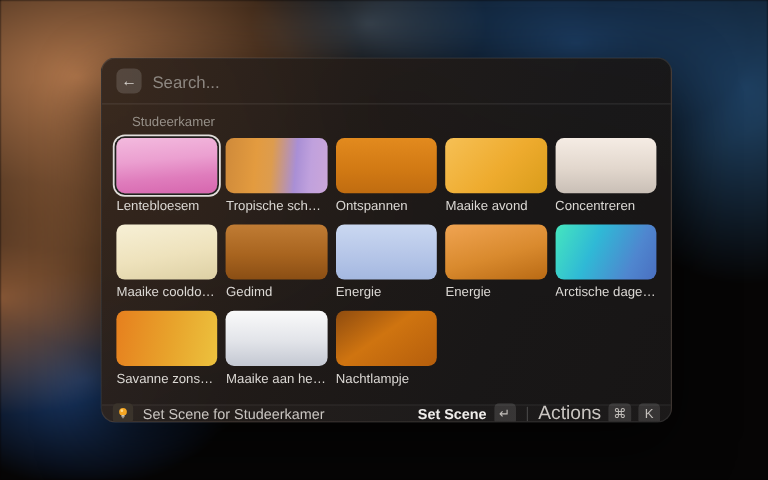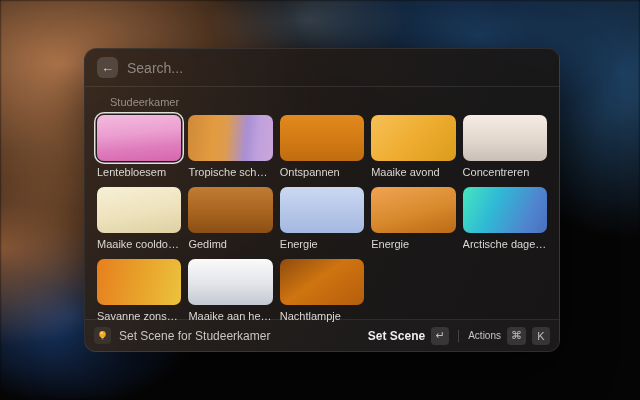--- a/index.html
+++ b/index.html
@@ -46,33 +46,33 @@
   .section-title { font-size:11px; color:#969089; margin:2px 0 7px 13px; }
 
   .grid { display:grid; grid-template-columns:repeat(5,1fr); column-gap:7px; row-gap:9px; }
   .cell { min-width:0; cursor:pointer; }
   .tile { height:46px; border-radius:7px; }
   .tile.selected { box-shadow:0 0 0 1.5px rgba(12,10,9,0.9), 0 0 0 3px rgba(236,234,231,0.95); }
   .tile-label { margin-top:5px; font-size:11px; color:#dbd8d4; white-space:nowrap;
     overflow:hidden; text-overflow:ellipsis; }
 
   
-  .footer { position:absolute; left:0; right:0; bottom:0; height:32px;
+  .footer { position:absolute; left:0; right:0; bottom:0; height:14px;
     display:flex; align-items:center; padding:0 9px;
     border-top:1px solid rgba(255,255,255,0.08); background:rgba(255,255,255,0.02); }
   .app-icon { width:17px; height:17px; border-radius:4px; background:#3a332b;
     display:flex; align-items:center; justify-content:center; flex:0 0 auto; }
   .footer-status { margin-left:8px; font-size:12px; color:#c9c5c1; }
   .footer-right { margin-left:auto; display:flex; align-items:center; gap:6px; }
   .primary-label { font-size:12px; font-weight:bold; color:#efedeb; }
   .keycap { min-width:18px; height:18px; padding:0 4px; border-radius:4px;
     background:rgba(255,255,255,0.12); color:#c2beba; font-size:11px;
     display:flex; align-items:center; justify-content:center; }
   .v-sep { width:1px; height:12px; background:rgba(255,255,255,0.18); margin:0 3px; }
-  .actions-label { font-size:10px; color:#c9c5c1; }
+  .actions-label { font-size:16px; color:#c9c5c1; }
   .btn-group { display:flex; align-items:center; gap:6px; background:none; border:none; cursor:pointer; }
 </style>
 </head>
 <body>
 
 <div class="wallpaper"></div>
 
 <div class="window">
 
   <div class="search-row">

